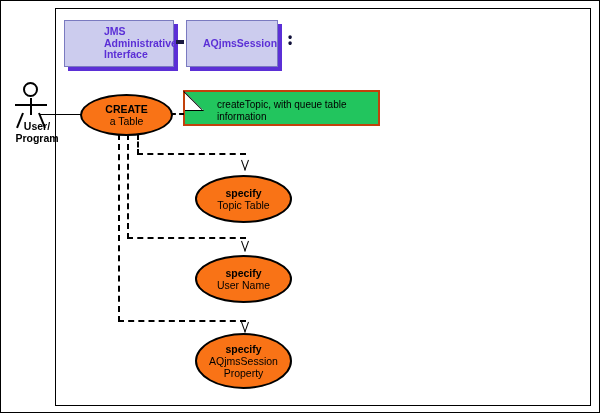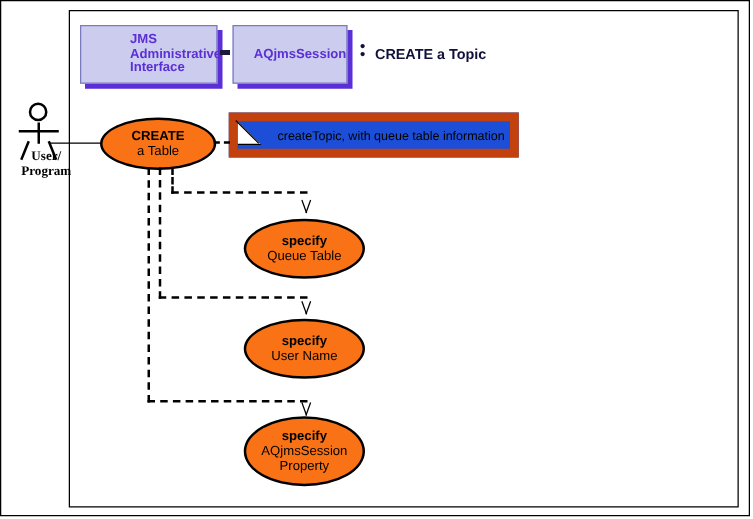--- a/index.html
+++ b/index.html
@@ -39,40 +39,40 @@
   .a-head{position:absolute;left:13px;top:0;width:15px;height:15px;
           border:2px solid #000;border-radius:50%;box-sizing:border-box;}
   .a-body{position:absolute;left:20px;top:16px;width:2px;height:17px;background:#000;}
   .a-arms{position:absolute;left:5px;top:22px;width:32px;height:2px;background:#000;}
   .a-leg-l{position:absolute;left:12px;top:31px;width:2px;height:16px;background:#000;
            transform:rotate(22deg);transform-origin:top center;}
   .a-leg-r{position:absolute;left:28px;top:31px;width:2px;height:16px;background:#000;
            transform:rotate(-22deg);transform-origin:top center;}
   #actor-label{position:absolute;left:2px;top:120px;width:70px;
                font-size:10.5px;font-weight:bold;line-height:12px;
-               text-align:center;color:#000;font-family:Liberation Serif, serif;}
+               text-align:center;color:#000;}
 
   
   .solid-h{position:absolute;background:#000;height:1px;}
 
   
   .uc{position:absolute;border:2px solid #000;border-radius:50%;
       background:#f97316;box-sizing:border-box;
       display:flex;align-items:center;justify-content:center;text-align:center;}
   .uc .lbl{font-size:10.5px;line-height:12px;color:#000;}
   .uc .lbl b{font-weight:bold;display:block;}
   .uc .lbl i{font-style:normal;display:block;}
   #uc-create{left:80px;top:94px;width:93px;height:42px;}
   #uc-qt{left:195px;top:175px;width:97px;height:48px;}
   #uc-tn{left:195px;top:255px;width:97px;height:48px;}
   #uc-dp{left:195px;top:333px;width:97px;height:56px;}
 
   
-  #note{position:absolute;left:183px;top:90px;width:232px;height:36px;
-        border:7px solid #c2410c;box-sizing:border-box;background:#1d4ed8;}
+  #note{position:absolute;left:183px;top:90px;width:197px;height:36px;
+        border:2px solid #c2410c;box-sizing:border-box;background:#22c55e;}
   #note .fold{position:absolute;left:0;top:0;width:18px;height:18px;
               background:#fff;border-right:1px solid #000;border-bottom:1px solid #000;
               clip-path:polygon(0 0,100% 100%,0 100%);}
   #note .fold-diag{position:absolute;left:-1px;top:-1px;width:26px;height:1px;
                    background:#000;transform:rotate(45deg);transform-origin:left top;}
   #note .ntext{position:absolute;left:32px;top:7px;right:4px;
                font-size:10px;line-height:11.5px;color:#000;}
 
   
   .dl-v{position:absolute;width:0;border-left:2px dashed #000;}
@@ -102,21 +102,20 @@
   <div class="dash-sep"></div>
 
   <div class="cbox" id="box-sess">
     <span>AQjmsSession</span>
   </div>
 
   <div class="title-colon">
     <span>•</span>
       <span>•</span>
   </div>
-  <div id="diag-title">CREATE a Topic</div>
 
   <div id="actor">
     <div class="a-head"></div>
     <div class="a-body"></div>
     <div class="a-arms"></div>
     <div class="a-leg-l"></div>
     <div class="a-leg-r"></div>
   </div>
   <div id="actor-label">
     <span>User/</span><br>
@@ -128,21 +127,21 @@
   <div class="uc" id="uc-create">
     <span class="lbl">
       <b>CREATE</b>
       <i>a Table</i>
     </span>
   </div>
 
   <div class="uc" id="uc-qt">
     <span class="lbl">
       <b>specify</b>
-      <i>Queue Table</i>
+      <i>Topic Table</i>
     </span>
   </div>
 
   <div class="uc" id="uc-tn">
     <span class="lbl">
       <b>specify</b>
       <i>User Name</i>
     </span>
   </div>
 

